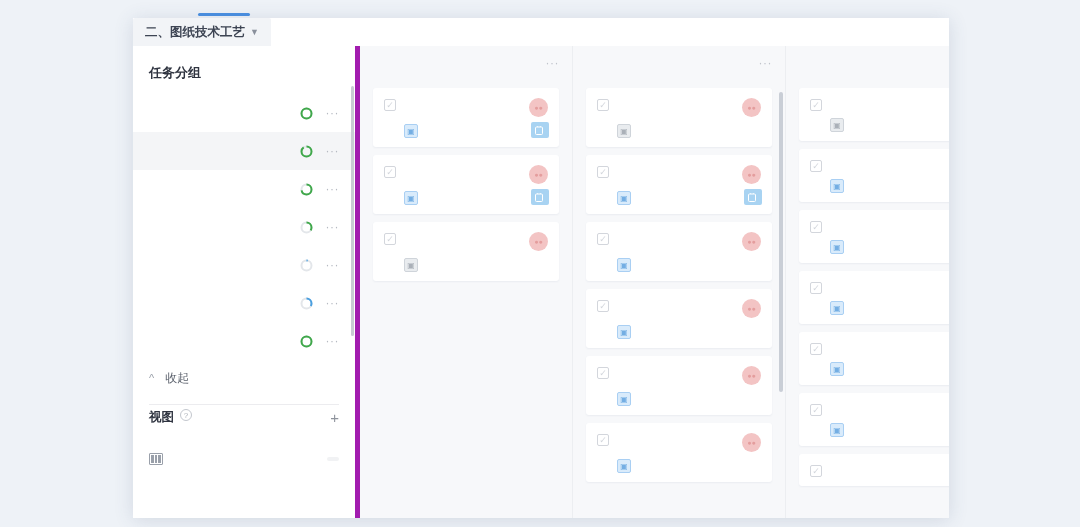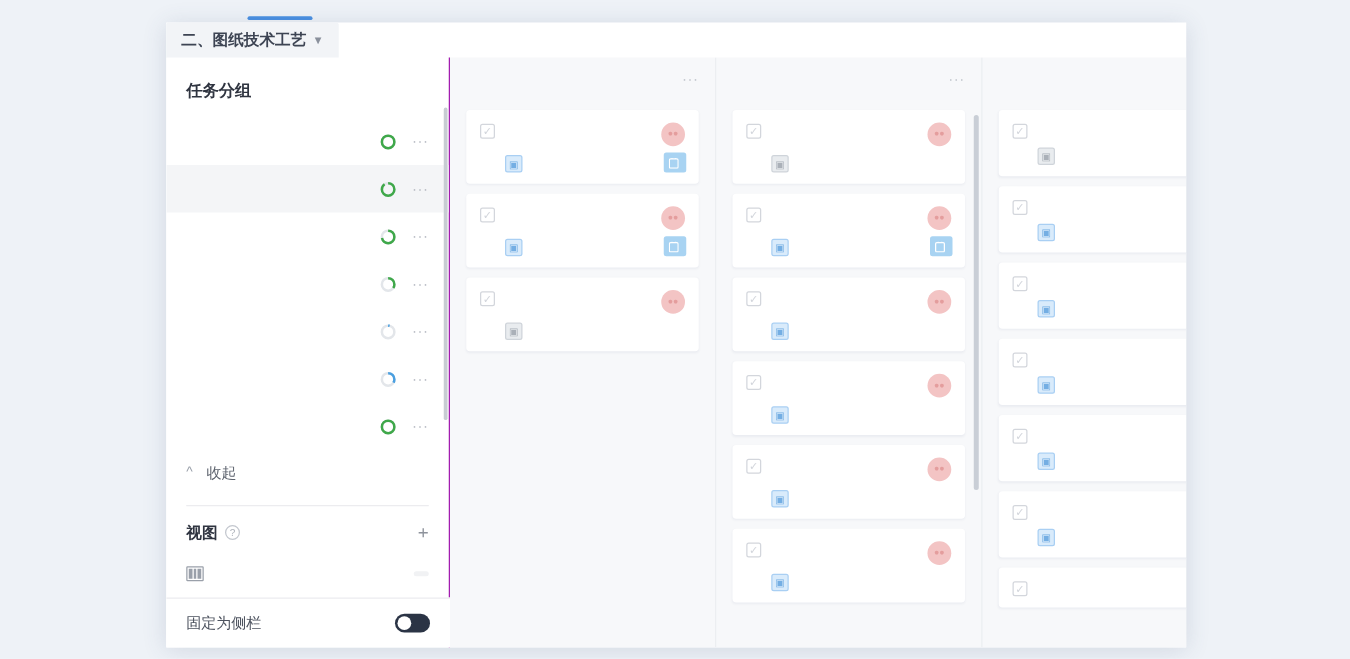--- a/index.html
+++ b/index.html
@@ -37,21 +37,21 @@
     z-index: 5;
     white-space: nowrap;
   }
   .group-pill .chev { font-size: 9px; color: #8a909c; font-weight: 400; }
 
   
   .sidebar {
     position: absolute; left: 0; top: 28px;
     width: 227px; height: 472px;
     background: #fff;
-    border-right: 1px solid #a21caf;
+    border-right: 5px solid #a21caf;
   }
   .sidebar-scroll {
     position: relative;
     height: 432px; overflow: hidden;
     padding: 0 16px;
   }
   .sb-title {
     font-size: 13px; font-weight: 700; color: #2f3440;
     padding: 18px 0 12px 0;
   }
@@ -72,21 +72,21 @@
     width: 14px; color: #b6bac2; font-size: 12px; letter-spacing: .5px;
     text-align: right; line-height: 8px;
   }
   .sb-collapse {
     display: flex; align-items: center; gap: 11px;
     height: 36px; font-size: 12px; color: #5d636e;
   }
   .sb-collapse .caret { font-size: 11px; color: #9aa0aa; }
   .sb-divider { height: 1px; background: #ececef; margin: 8px 0 4px 0; }
   .sb-section-head {
-    display: flex; align-items: center;
+    display: flex; align-items: flex-start;
     height: 34px; font-size: 12.5px; font-weight: 700; color: #2f3440;
   }
   .sb-section-head .qmark {
     display: inline-flex; align-items: center; justify-content: center;
     width: 12px; height: 12px; margin-left: 6px;
     border: 1px solid #c3c7ce; border-radius: 50%;
     font-size: 8px; color: #aeb3bb; font-weight: 400;
   }
   .sb-section-head .plus {
     margin-left: auto; font-size: 15px; color: #8e939c; font-weight: 300;
@@ -293,24 +293,20 @@
                 <i></i>
                 <i></i>
               </span>
               <span></span>
               <span class="badge-public"></span>
             </div>
           </div>
       </div>
       <div class="sb-scrollbar"></div>
 
-      <div class="sb-footer">
-        <span class="lbl">固定为侧栏</span>
-        <span class="toggle"></span>
-      </div>
     </div>
 
     <div class="board" id="board">
         <div class="column">
           <div class="col-head">
             <span class="col-title"></span>
             <span class="col-count"></span>
             <span class="col-more">···</span>
           </div>
           <div class="card">

